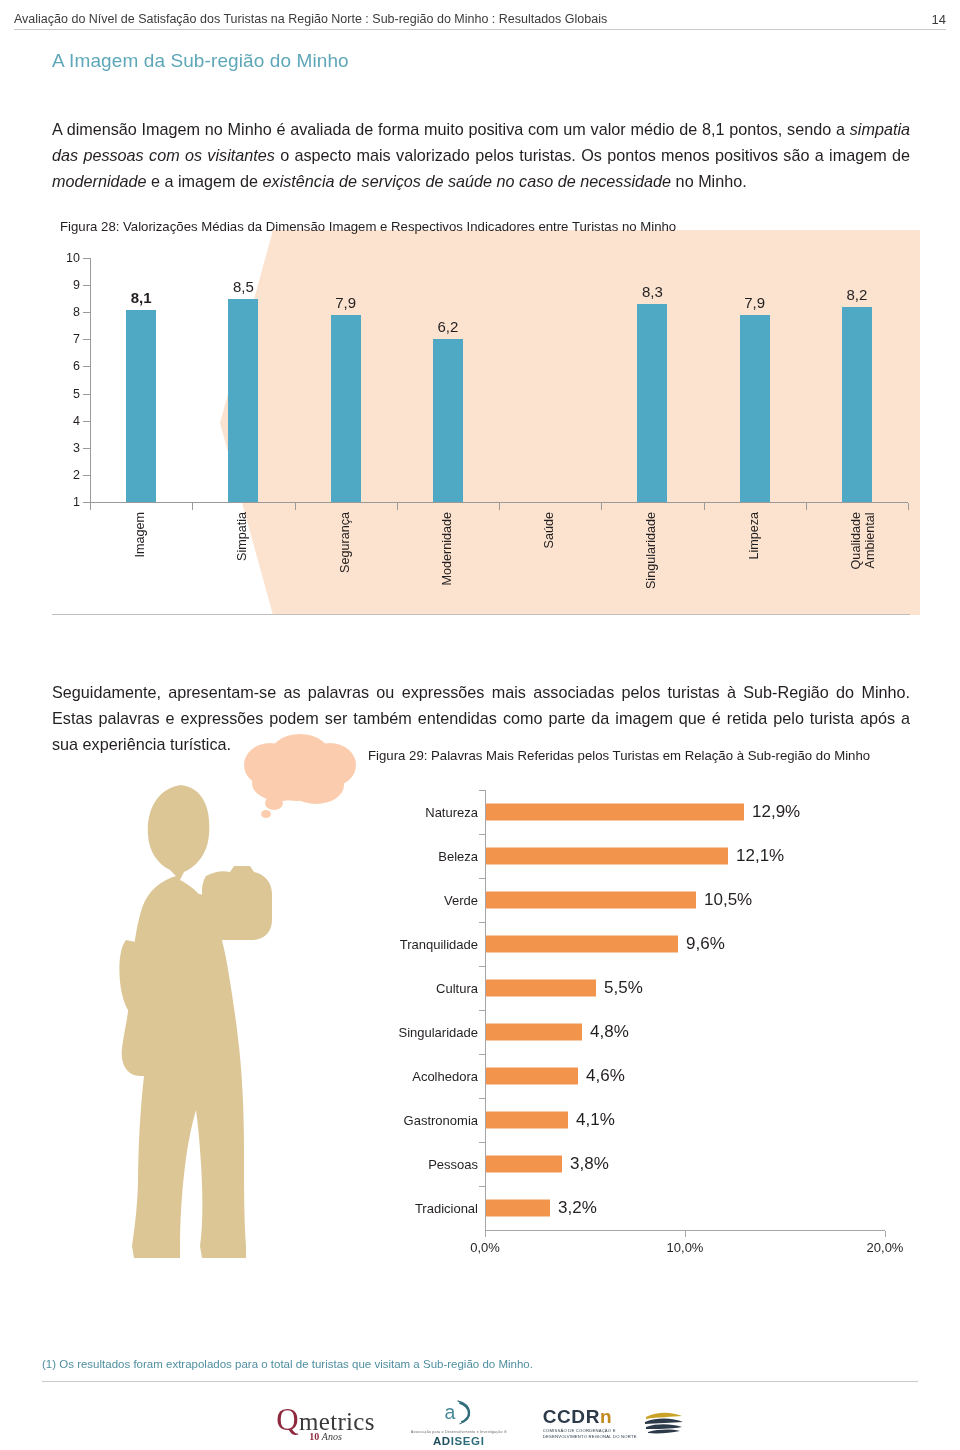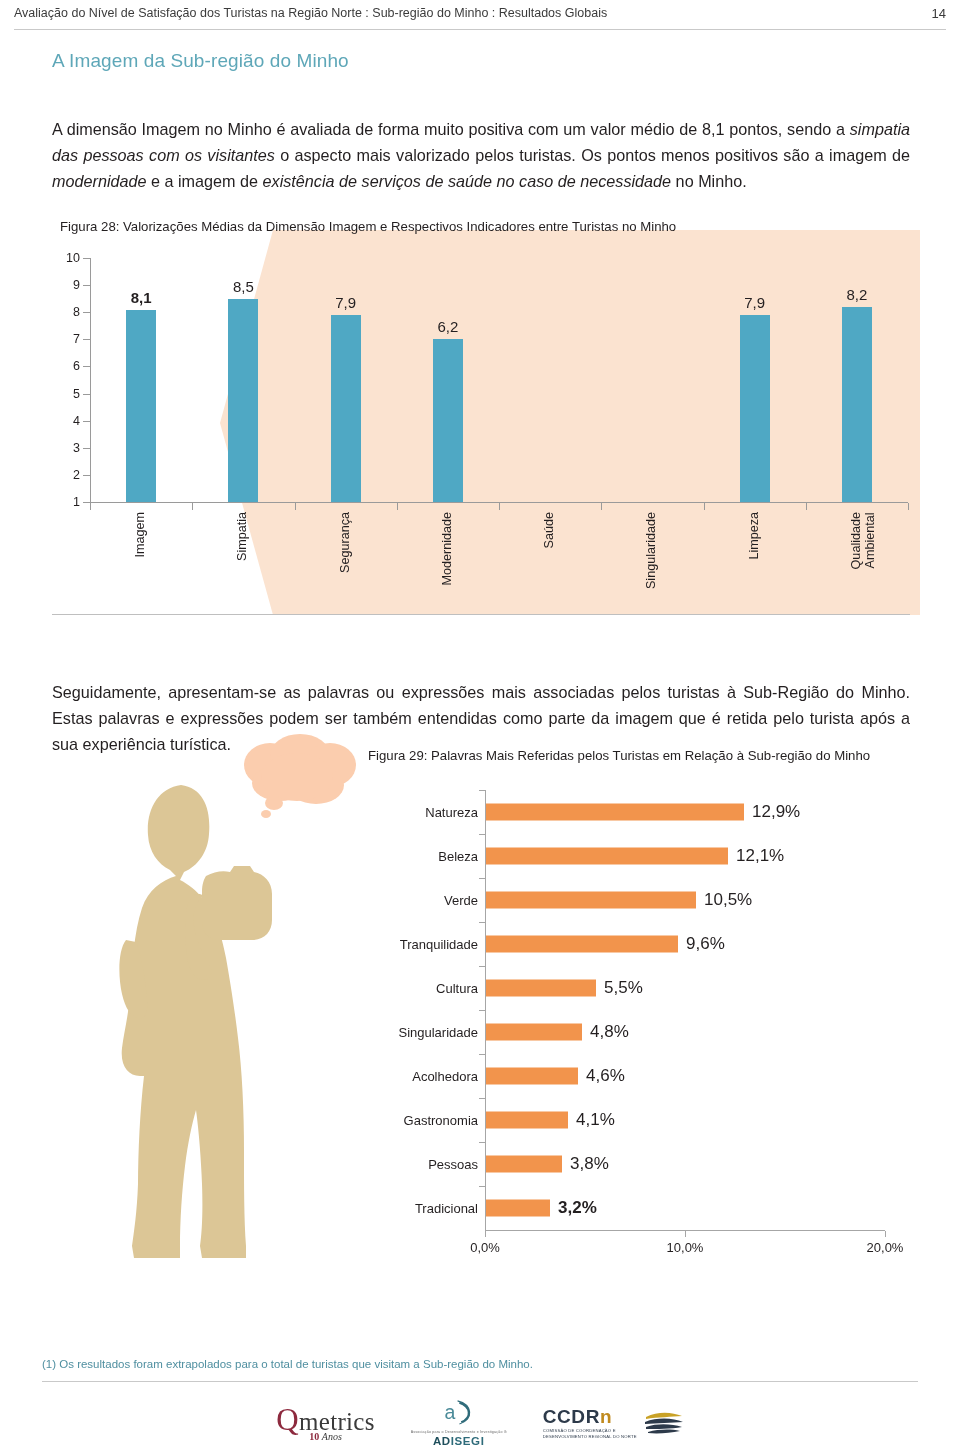--- a/index.html
+++ b/index.html
@@ -14,21 +14,21 @@
     color: #231f20;
     position: relative;
     overflow: hidden;
   }
 
   
   .page-header {
     position: absolute;
     top: 0; left: 0; right: 0;
     height: 30px;
-    padding: 6px 14px 0 14px;
+    padding: 12px 14px 0 14px;
     box-sizing: border-box;
     display: flex;
     justify-content: space-between;
     align-items: flex-start;
     font-size: 12.5px;
     color: #3b3b3b;
   }
   .page-header .rule {
     position: absolute;
     left: 14px; right: 14px;
@@ -384,20 +384,24 @@
         <div class="c1-val" style="bottom: 207.333px;">8,5</div>
       </div>
       <div class="c1-col" style="left: 204.5px; width: 102.25px;">
         <div class="c1-bar" style="height: 187.067px; background: rgb(79, 168, 196);"></div>
         <div class="c1-val" style="bottom: 191.067px;">7,9</div>
       </div>
       <div class="c1-col" style="left: 306.75px; width: 102.25px;">
         <div class="c1-bar" style="height: 162.667px; background: rgb(79, 168, 196);"></div>
         <div class="c1-val" style="bottom: 166.667px;">6,2</div>
       </div>
+      <div class="c1-col" style="left: 511.25px; width: 102.25px;">
+        <div class="c1-bar" style="height: 197.911px; background: rgb(79, 168, 196);"></div>
+        <div class="c1-val" style="bottom: 201.911px;">8,3</div>
+      </div>
       <div class="c1-col" style="left: 613.5px; width: 102.25px;">
         <div class="c1-bar" style="height: 187.067px; background: rgb(79, 168, 196);"></div>
         <div class="c1-val" style="bottom: 191.067px;">7,9</div>
       </div>
       <div class="c1-col" style="left: 715.75px; width: 102.25px;">
         <div class="c1-bar" style="height: 195.2px; background: rgb(79, 168, 196);"></div>
         <div class="c1-val" style="bottom: 199.2px;">8,2</div>
       </div>
     </div>
   <div id="c1-xaxis">
@@ -507,21 +511,21 @@
         <div class="c2-val" style="left: 216px;">4,1%</div>
       </div>
       <div class="c2-row" style="top: 352px;">
         <div class="c2-cat">Pessoas</div>
         <div class="c2-bar" style="width: 76px; background: rgb(242, 148, 76);"></div>
         <div class="c2-val" style="left: 210px;">3,8%</div>
       </div>
       <div class="c2-row" style="top: 396px;">
         <div class="c2-cat">Tradicional</div>
         <div class="c2-bar" style="width: 64px; background: rgb(242, 148, 76);"></div>
-        <div class="c2-val" style="left: 198px; font-weight: bold;">3,2%</div>
+        <div class="c2-val" style="left: 198px;">3,2%</div>
       </div>
     </div>
   <div class="c2-axis-v"></div>
   <div class="c2-axis-h"></div>
   <div id="c2-xaxis">
       <div class="c2-ytickmark" style="top: 0px;"></div>
       <div class="c2-ytickmark" style="top: 44px;"></div>
       <div class="c2-ytickmark" style="top: 88px;"></div>
       <div class="c2-ytickmark" style="top: 132px;"></div>
       <div class="c2-ytickmark" style="top: 176px;"></div>

